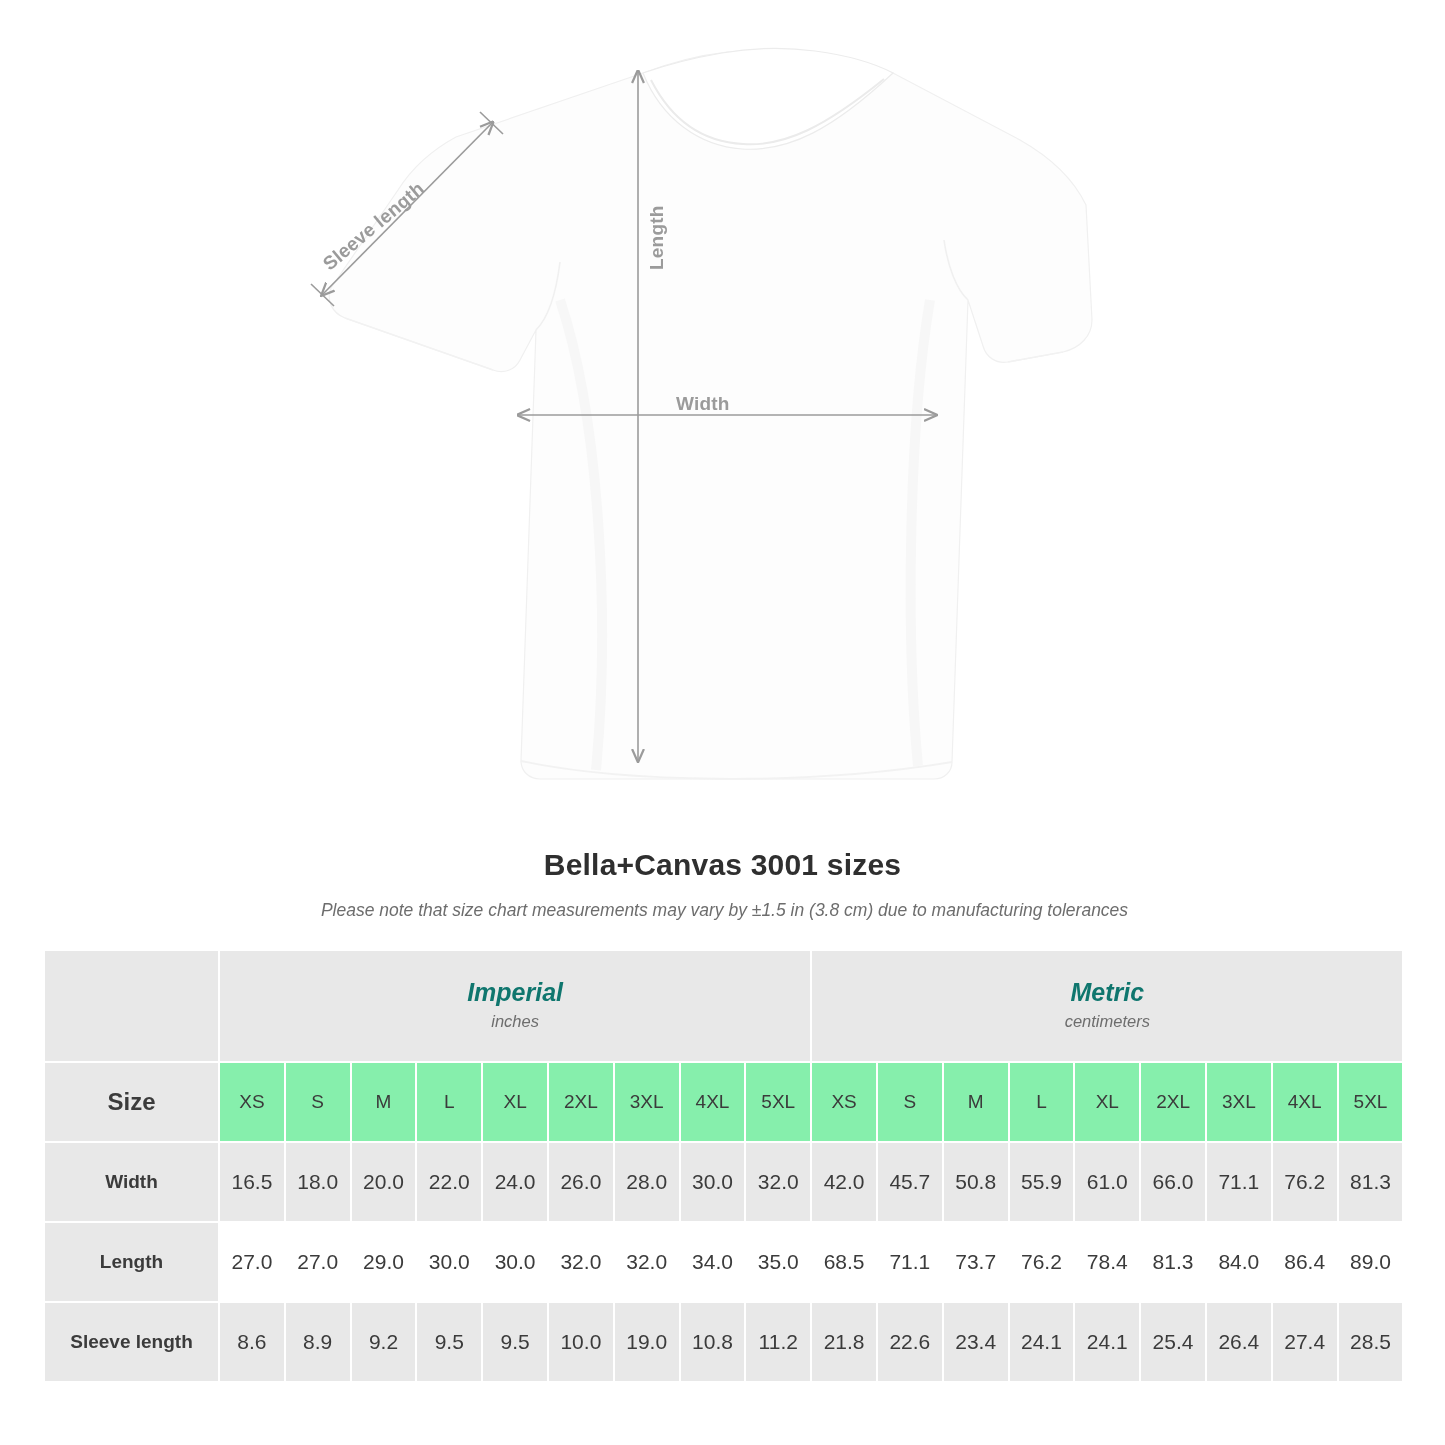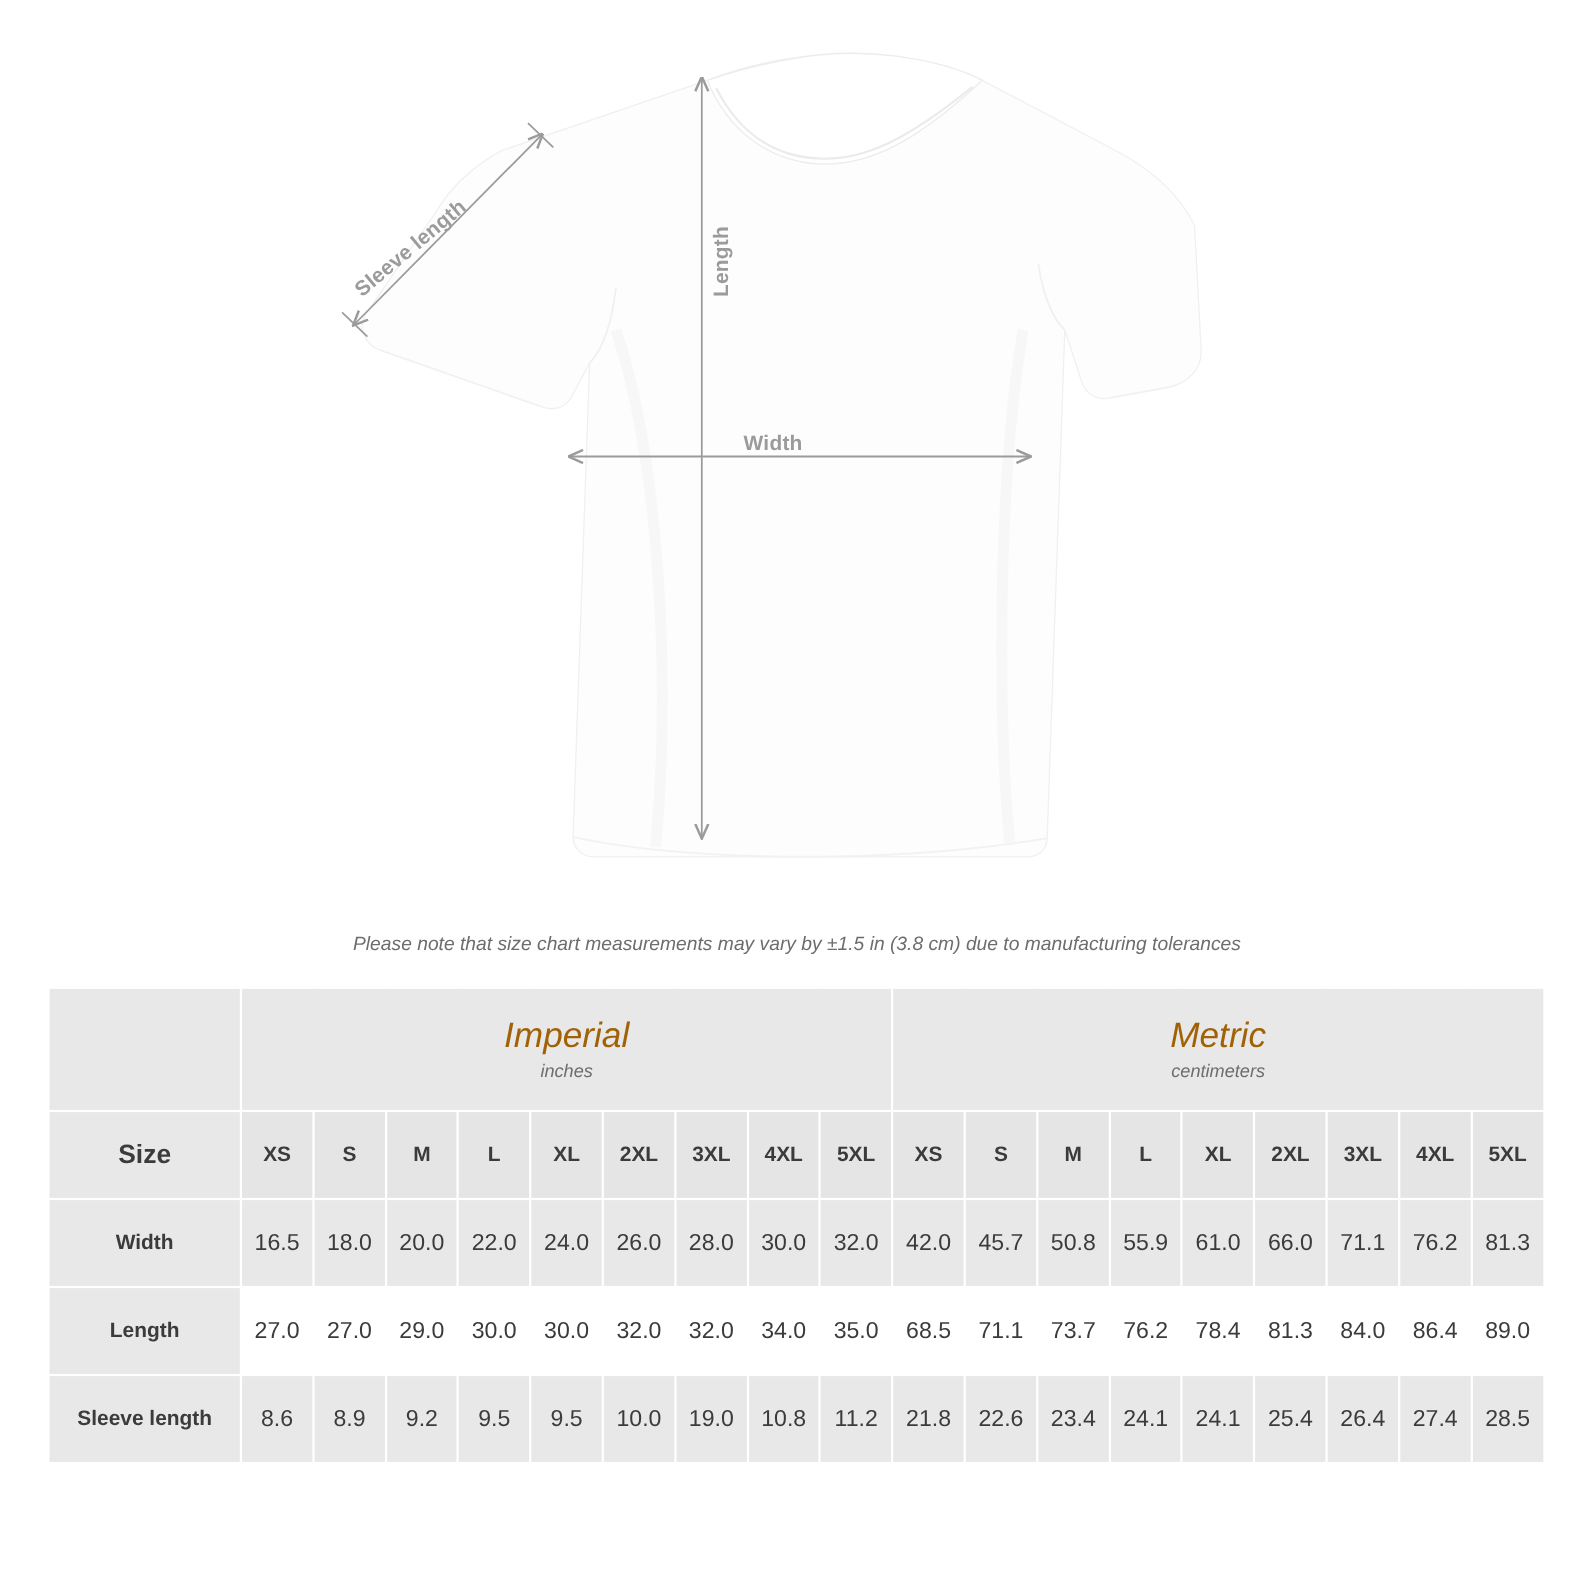--- a/index.html
+++ b/index.html
@@ -98,40 +98,40 @@
   tr.unit-row td {
     background: #e8e8e8;
     height: 110px;
     border: 2px solid #ffffff;
   }
   tr.unit-row td.corner {
     background: #e8e8e8;
     border: 2px solid #ffffff;
   }
   .unit-name {
-    font-size: 32px;
-    font-weight: normal;
+    font-size: 25px;
+    font-weight: bold;
     font-style: italic;
-    color: #a16207;
+    color: #0f766e;
     line-height: 1.25;
   }
   .unit-sub {
     font-size: 16.5px;
     font-style: italic;
     color: #6d6d6d;
     line-height: 1.6;
   }
 
   
   tr.size-row td {
     height: 78px;
     border: 2px solid #ffffff;
-    background: #e5e5e5;
+    background: #86efac;
     font-size: 19px;
-    font-weight: bold;
+    font-weight: normal;
     color: #3b3b3b;
   }
   tr.size-row td.rowhead {
     background: #e8e8e8;
     font-size: 24px;
     font-weight: bold;
     color: #3b3b3b;
   }
 
   
@@ -214,20 +214,21 @@
       <line x1="492" y1="123" x2="322" y2="295" stroke="#9b9b9b" stroke-width="1.6" marker-start="url(#arrowStart)" marker-end="url(#arrowEnd)"></line>
       <line x1="480" y1="112" x2="503" y2="134" stroke="#9b9b9b" stroke-width="1.6"></line>
       <line x1="311" y1="284" x2="334" y2="306" stroke="#9b9b9b" stroke-width="1.6"></line>
     </svg>
 
     <span class="dim-label width-label">Width</span>
     <span class="dim-label length-label">Length</span>
     <span class="dim-label sleeve-label">Sleeve length</span>
   </div>
 
+  <div class="chart-title">Bella+Canvas 3001 sizes</div>
   <div class="chart-note">Please note that size chart measurements may vary by ±1.5 in (3.8 cm) due to manufacturing tolerances</div>
 
   <div class="table-wrap">
     <table class="size-table">
       <colgroup>
         <col class="label-col">
         <col class="data-col">
           <col class="data-col">
           <col class="data-col">
           <col class="data-col">

